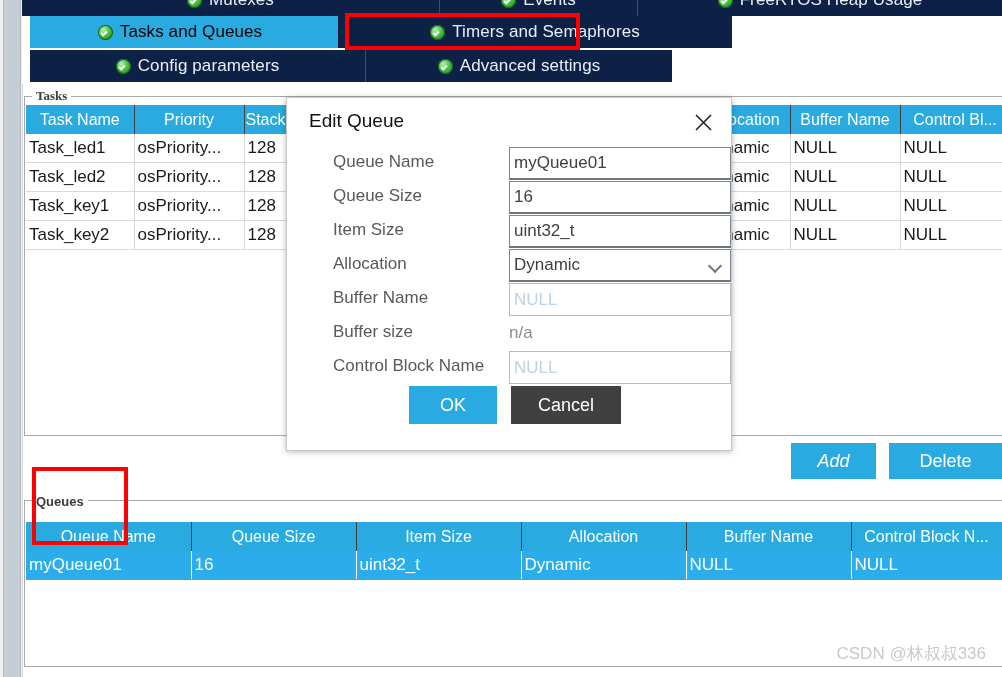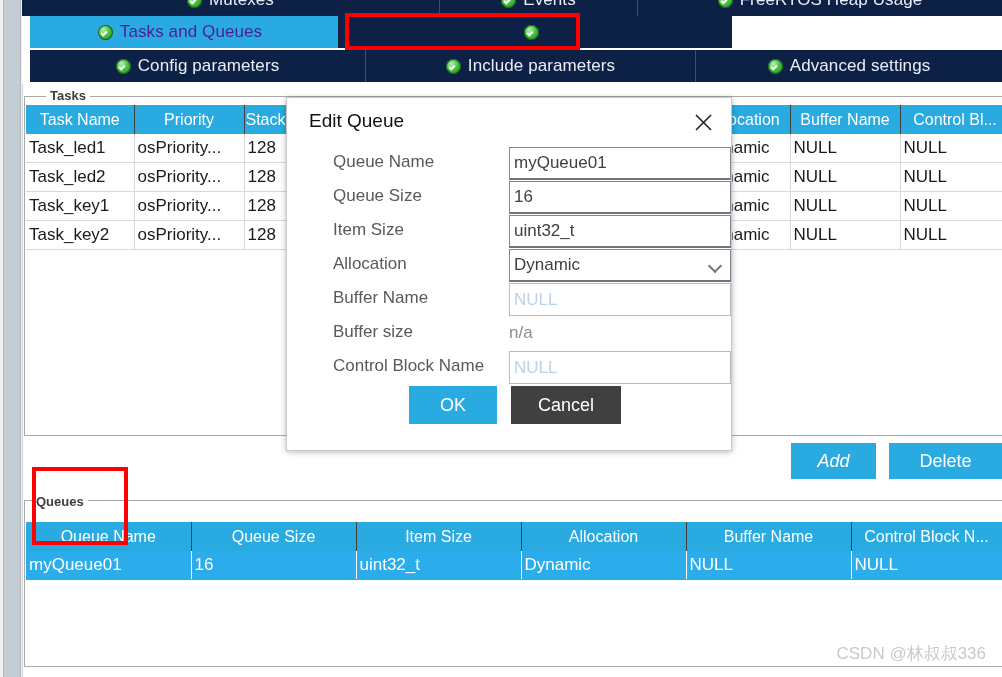--- a/index.html
+++ b/index.html
@@ -18,21 +18,21 @@
 
   
   .tabzone{position:absolute;left:22px;top:0;width:980px;height:84px;background:#ffffff;}
   .tabrow{position:absolute;left:0;height:32px;display:flex;}
   .tab{
     background:#0d2045;color:#e8eef7;display:flex;align-items:center;justify-content:center;
     font-size:17px;letter-spacing:.1px;box-sizing:border-box;
     border-right:1px solid #3a4f72;height:100%;
   }
   .tab:last-child{border-right:none;}
-  .tab.sel{background:#29abe2;color:#4c1d95;}
+  .tab.sel{background:#29abe2;color:#000000;}
   .tab .chk{
     display:inline-block;width:15px;height:15px;border-radius:50%;
     background:radial-gradient(circle at 36% 32%, #b6f2b0 0%, #47c140 45%, #1d7a1a 100%);
     margin-right:7px;position:relative;flex:0 0 auto;
     box-shadow:0 0 0 1px #15611a inset;
   }
   .tab .chk:after{
     content:"";position:absolute;left:3px;top:6px;width:4px;height:2px;
     border-left:2px solid #ffffff;border-bottom:2px solid #ffffff;
     transform:rotate(-45deg);
@@ -135,41 +135,38 @@
 
     <div class="tabrow tabrow1" style="left:8px;width:972px;">
       <div class="tab sel" style="width:36px;border-right:none;background:#29abe2;"></div>
       <div class="tab sel" style="width:228px;border-right:none;">
         <span class="chk"></span>
         <span>Tasks and Queues</span>
       </div>
       <div class="tab sel" style="width:44px;border-right:none;background:#29abe2;"></div>
       <div class="tab" style="width:394px;">
         <span class="chk"></span>
+        <span>Timers and Semaphores</span>
       </div>
     </div>
 
     <div class="tabrow tabrow2" style="left:8px;width:972px;">
       <div class="tab" style="width:336px;">
         <span class="chk"></span>
         <span>Config parameters</span>
       </div>
-      <div class="tab" style="width:330px;">
-        <span class="chk"></span>
-        <span>Include parameters</span>
-      </div>
       <div class="tab" style="width:306px;">
         <span class="chk"></span>
         <span>Advanced settings</span>
       </div>
     </div>
   </div>
 
   <div class="groupbox" style="left:24px;top:96px;width:978px;height:338px;"></div>
-  <div class="grouplabel" style="left:46px;top:88px;">Tasks</div>
+  <div class="grouplabel" style="left:32px;top:88px;font-family:Liberation Serif, serif;">Tasks</div>
 
   <div class="tblwrap" style="left:26px;top:105px;width:976px;height:150px;">
     <table class="grid">
       <colgroup>
         <col style="width:108px">
           <col style="width:110px">
           <col style="width:60px">
         <col style="width:140px">
           <col style="width:160px">
           <col style="width:96px">

